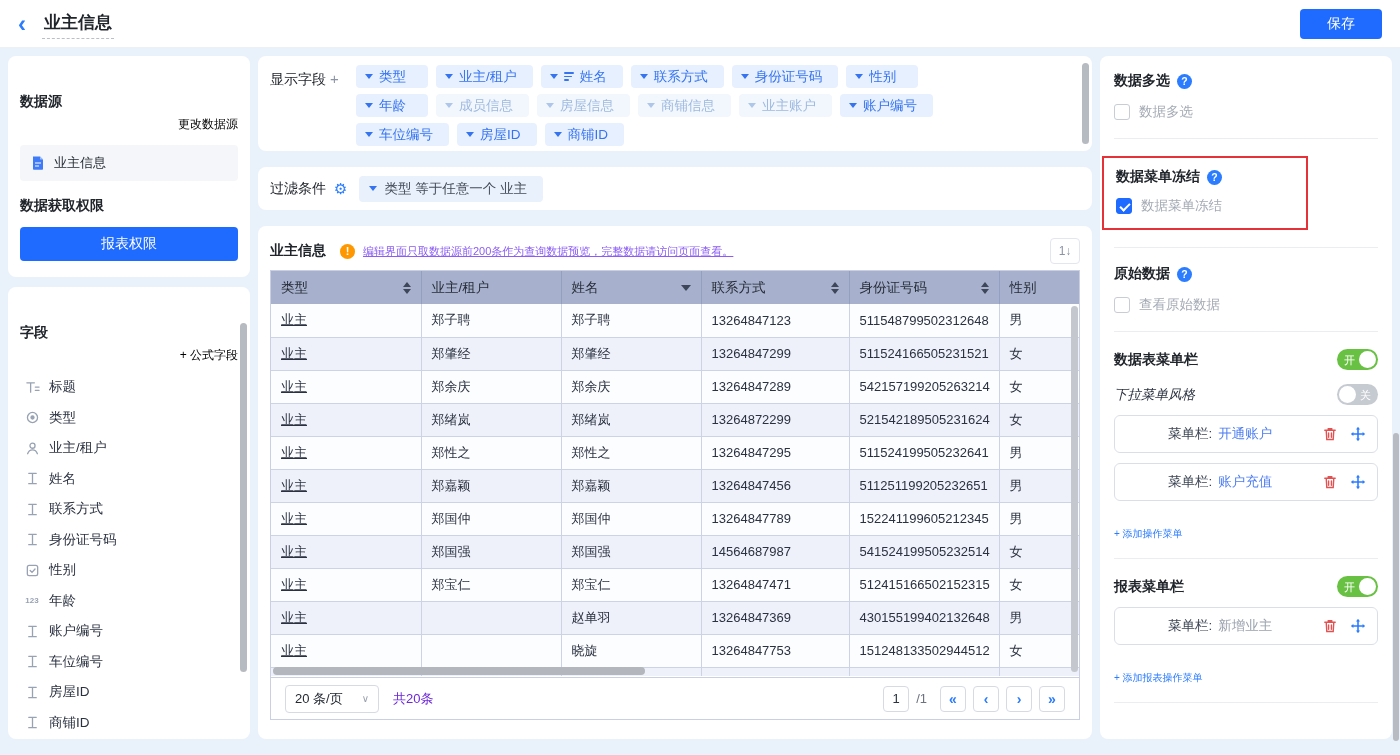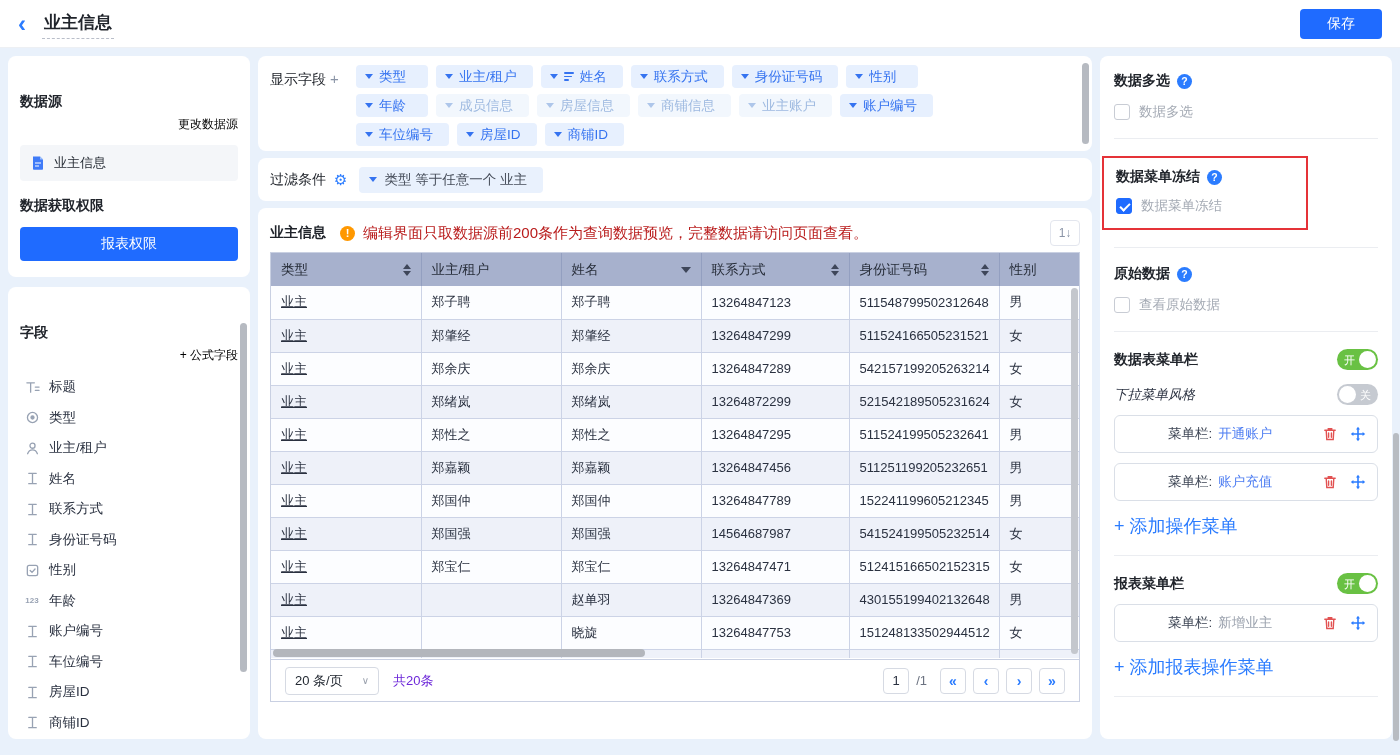--- a/index.html
+++ b/index.html
@@ -15,21 +15,21 @@
     display:flex; align-items:center; padding:0 18px; }
   .back { color:#2b7cff; font-size:24px; font-weight:bold; line-height:1; margin-right:16px; cursor:pointer; }
   .page-title { font-size:17px; font-weight:bold; color:#20242b; border-bottom:1px dashed #b9bec9; padding:2px 2px 4px; }
   .save-btn { margin-left:auto; width:82px; height:30px; background:#1f6bff; color:#fff;
     border:none; border-radius:4px; font-size:14px; cursor:pointer; font-family:inherit; }
 
   
   .content { display:flex; gap:8px; padding:8px; height:699px; }
   .card { background:#fff; border-radius:8px; }
   .left-col { width:242px; display:flex; flex-direction:column; gap:10px; }
-  .center-col { width:834px; display:flex; flex-direction:column; gap:7px; }
+  .center-col { width:834px; display:flex; flex-direction:column; gap:16px; }
   .right-col { flex:1; position:relative; }
 
   
   .card-ds { padding:14px 12px 16px; }
   .sec-row { display:flex; align-items:center; justify-content:space-between; }
   .sec-title { font-size:14px; font-weight:bold; color:#20242b; }
   .blue-link { color:#000000; font-size:12px; cursor:pointer;margin-top:46px; }
   .ds-item { margin-top:12px; background:#f4f6f9; border-radius:4px; height:36px;
     display:flex; align-items:center; gap:8px; padding:0 10px; cursor:pointer; }
   .ds-item svg { flex:none; }
@@ -69,21 +69,21 @@
   .gear { color:#2b7cff; font-size:15px; margin-right:4px; cursor:pointer; }
   .filter-tag { background:#e9f1fd; border-radius:4px; height:26px; display:flex; align-items:center;
     gap:7px; padding:0 16px 0 10px; color:#454c59; font-size:13.5px; cursor:pointer; }
 
   
   .card-table { flex:1; padding:6px 12px 12px; display:flex; flex-direction:column; }
   .tbl-title-row { height:38px; display:flex; align-items:center; gap:8px; }
   .tbl-title { font-size:14px; font-weight:bold; color:#20242b; }
   .warn-icon { width:15px; height:15px; border-radius:50%; background:#ff9800; color:#fff;
     font-size:11px; font-weight:bold; display:flex; align-items:center; justify-content:center; margin-left:6px; flex:none; }
-  .warn-text { color:#b91c1c; font-size:15px; }
+  .warn-text { color:#8b5cf6; font-size:11px;text-decoration:underline; }
   .sort-tool { margin-left:auto; width:30px; height:26px; border:1px solid #e3e6ee; border-radius:4px;
     color:#8a94a6; font-size:12px; display:flex; align-items:center; justify-content:center; cursor:pointer; }
   .table-frame { border:1px solid #c9d0e2; position:relative; }
   .table-viewport { height:406px; overflow:hidden; position:relative; }
   table { border-collapse:collapse; width:100%; table-layout:fixed; }
   thead th { background:#a7b1cd; height:33px; font-size:13.5px; font-weight:normal; color:#262c38;
     border-right:1px solid #939fc0; padding:0 10px; text-align:left; }
   thead th:last-child { border-right:none; }
   .th-inner { display:flex; align-items:center; justify-content:space-between; }
   .h-sort { display:flex; flex-direction:column; gap:2px; cursor:pointer; }
@@ -140,21 +140,21 @@
   .toggle.on .knob { right:2px; }
   .toggle.off .knob { left:2px; }
   .menu-item { margin-top:10px; border:1px solid #dadfe7; border-radius:6px; height:38px;
     display:flex; align-items:center; padding:0 11px; gap:6px; }
   .mi-prefix { color:#3c4453; font-size:13.5px;margin-left:42px; }
   .mi-name { font-size:13.5px; }
   .mi-name.blue { color:#4d7df2; }
   .mi-name.gray { color:#9aa1ad; }
   .mi-icons { margin-left:auto; display:flex; align-items:center; gap:12px; }
   .mi-icons svg { cursor:pointer; }
-  .add-link { display:block; margin-top:13px; color:#2b7cff; font-size:18px; }
+  .add-link { display:block; margin-top:26px; color:#2b7cff; font-size:10px; }
   .win-scroll { position:absolute; right:1px; top:433px; width:6px; height:308px; background:#b8bcc2; border-radius:3px; }
 </style>
 </head>
 <body>
 
 <div class="topbar">
   <span class="back">‹</span>
   <span class="page-title">业主信息</span>
   <button class="save-btn">保存</button>
 </div>

